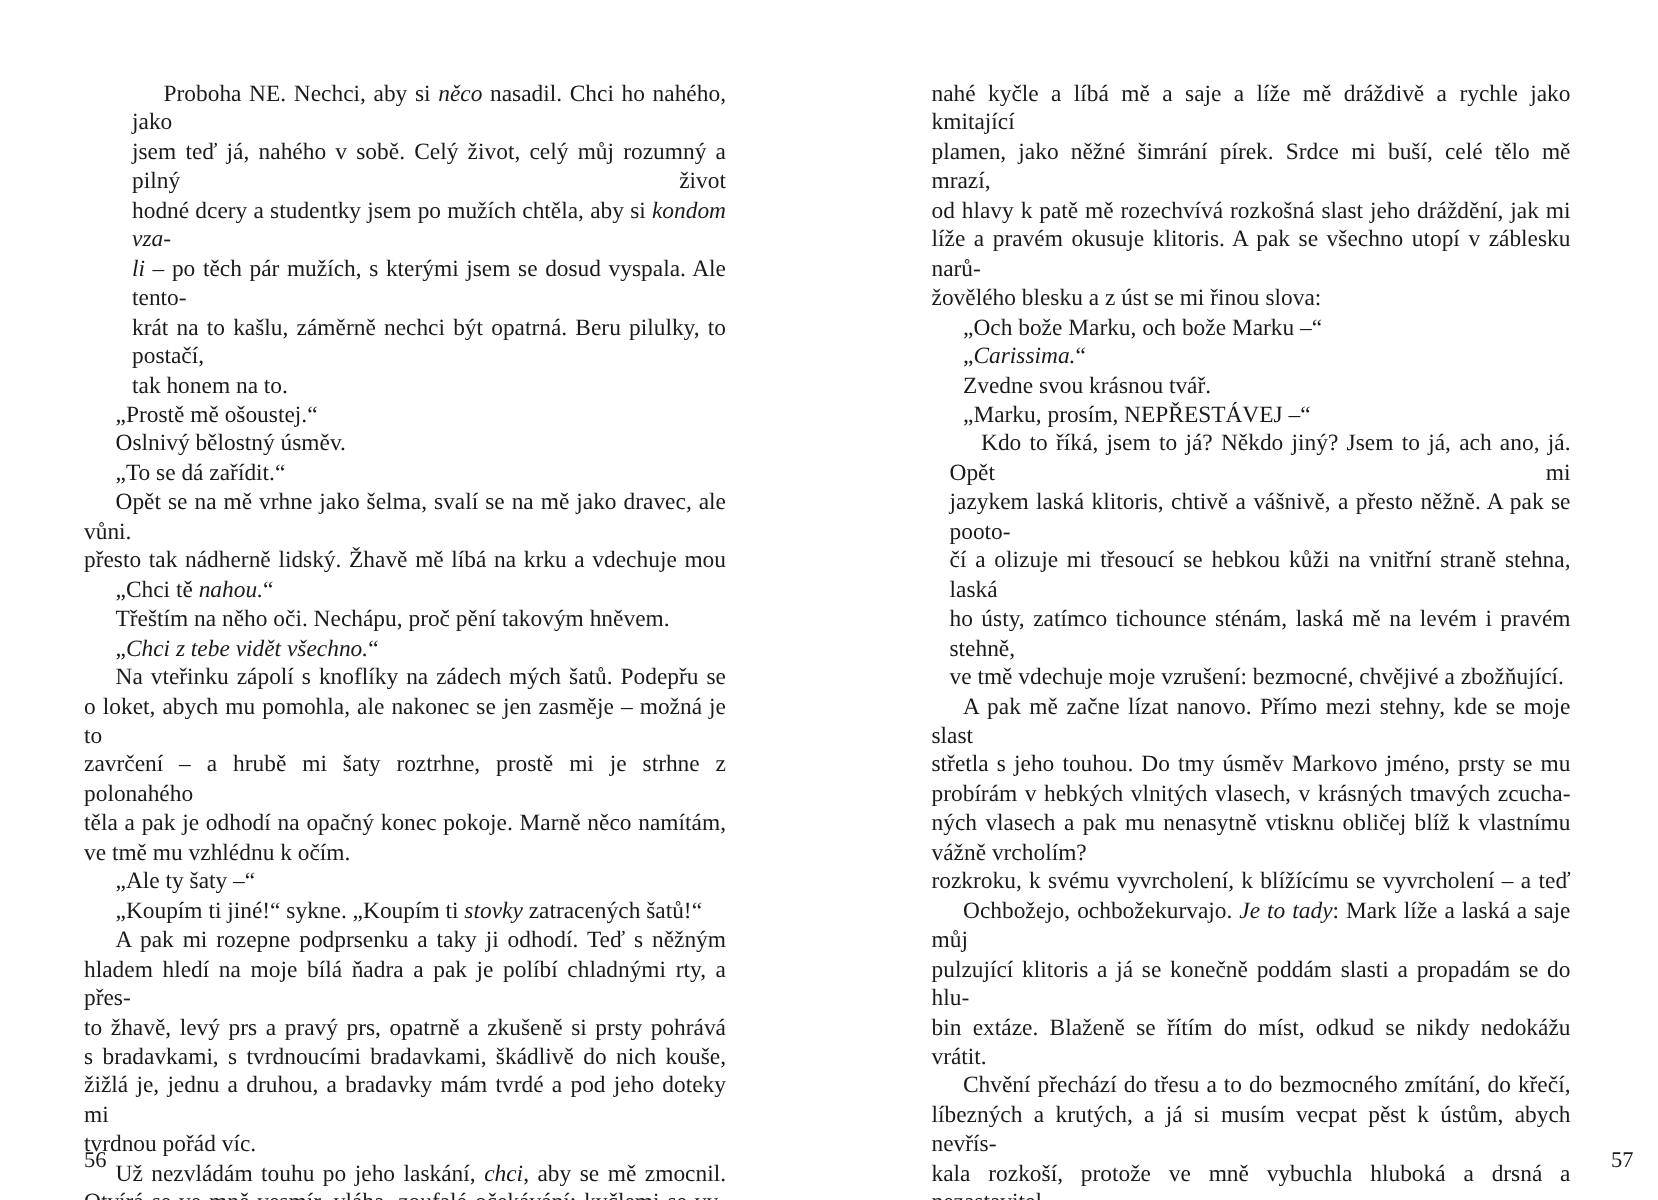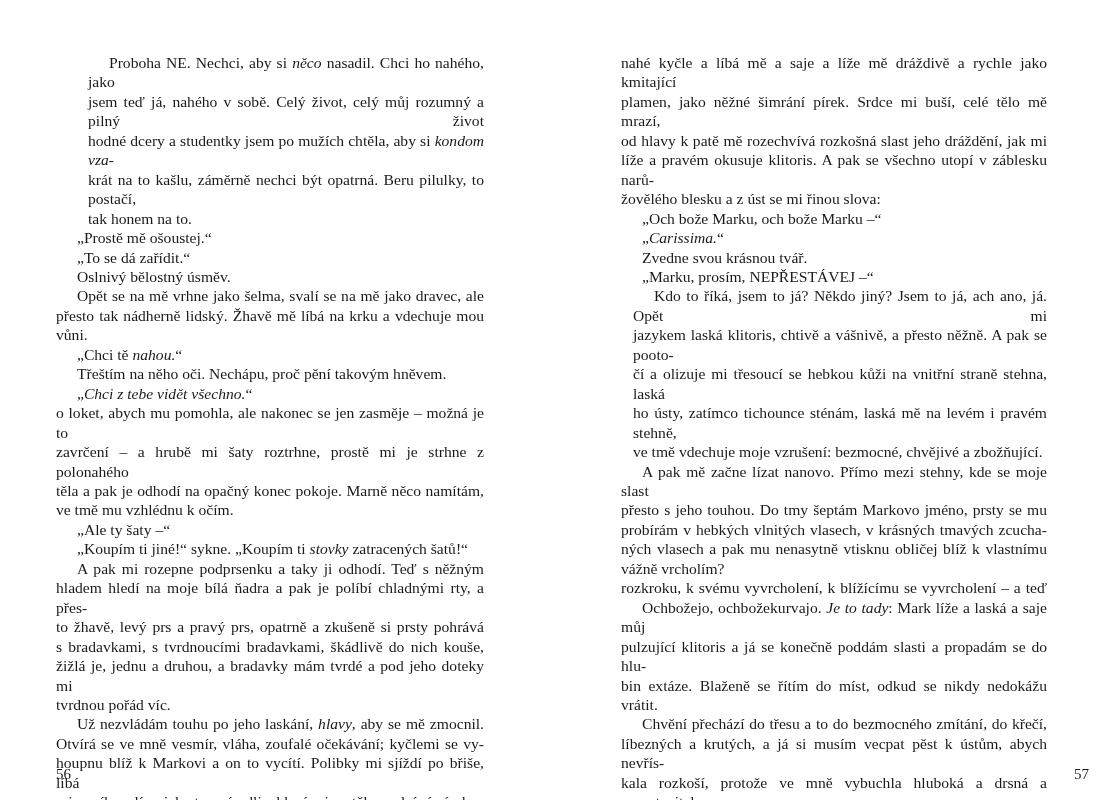--- a/index.html
+++ b/index.html
@@ -17,68 +17,70 @@
   #folio-right{left:1030px;margin-left:44px;}
 </style>
 </head>
 <body>
 
 <div id="left" class="page">
     <p style="text-indent: 0px; margin-left: 32px;">
       <span class="line" style="text-indent: 21px;">Proboha NE. Nechci, aby si <i>něco</i> nasadil. Chci ho nahého, jako</span>
       <span class="line">jsem teď já, nahého v sobě. Celý život, celý můj rozumný a pilný život</span>
       <span class="line">hodné dcery a studentky jsem po mužích chtěla, aby si <i>kondom vza-</i></span>
+      <span class="line"><i>li</i> – po těch pár mužích, s kterými jsem se dosud vyspala. Ale tento-</span>
       <span class="line">krát na to kašlu, záměrně nechci být opatrná. Beru pilulky, to postačí,</span>
       <span class="line end">tak honem na to.</span>
     </p>
     <p style="text-indent: 0px;">
       <span class="line end" style="text-indent: 21px;">„Prostě mě ošoustej.“</span>
     </p>
     <p style="text-indent: 0px;">
+      <span class="line end" style="text-indent: 21px;">Oslnivý bělostný úsměv.</span>
+    </p>
+    <p style="text-indent: 0px;">
       <span class="line end" style="text-indent: 21px;">„To se dá zařídit.“</span>
     </p>
     <p style="text-indent: 0px;">
-      <span class="line end" style="text-indent: 21px;">Oslnivý bělostný úsměv.</span>
-    </p>
-    <p style="text-indent: 0px;">
       <span class="line" style="text-indent: 21px;">Opět se na mě vrhne jako šelma, svalí se na mě jako dravec, ale</span>
+      <span class="line end">vůni.</span>
       <span class="line">přesto tak nádherně lidský. Žhavě mě líbá na krku a vdechuje mou</span>
-      <span class="line end">vůni.</span>
     </p>
     <p style="text-indent: 0px;">
       <span class="line end" style="text-indent: 21px;">„Chci tě <i>nahou.</i>“</span>
     </p>
     <p style="text-indent: 0px;">
       <span class="line end" style="text-indent: 21px;">Třeštím na něho oči. Nechápu, proč pění takovým hněvem.</span>
     </p>
     <p style="text-indent: 0px;">
       <span class="line end" style="text-indent: 21px;">„<i>Chci z tebe vidět všechno.</i>“</span>
     </p>
     <p style="text-indent: 0px;">
+      <span class="line" style="text-indent: 21px;">Na vteřinku zápolí s knoflíky na zádech mých šatů. Podepřu se</span>
       <span class="line">o loket, abych mu pomohla, ale nakonec se jen zasměje – možná je to</span>
       <span class="line">zavrčení – a hrubě mi šaty roztrhne, prostě mi je strhne z polonahého</span>
       <span class="line">těla a pak je odhodí na opačný konec pokoje. Marně něco namítám,</span>
       <span class="line end">ve tmě mu vzhlédnu k očím.</span>
     </p>
     <p style="text-indent: 0px;">
       <span class="line end" style="text-indent: 21px;">„Ale ty šaty –“</span>
     </p>
     <p style="text-indent: 0px;">
       <span class="line end" style="text-indent: 21px;">„Koupím ti jiné!“ sykne. „Koupím ti <i>stovky</i> zatracených šatů!“</span>
     </p>
     <p style="text-indent: 0px;">
       <span class="line" style="text-indent: 21px;">A pak mi rozepne podprsenku a taky ji odhodí. Teď s něžným</span>
       <span class="line">hladem hledí na moje bílá ňadra a pak je políbí chladnými rty, a přes-</span>
       <span class="line">to žhavě, levý prs a pravý prs, opatrně a zkušeně si prsty pohrává</span>
       <span class="line">s bradavkami, s tvrdnoucími bradavkami, škádlivě do nich kouše,</span>
       <span class="line">žižlá je, jednu a druhou, a bradavky mám tvrdé a pod jeho doteky mi</span>
       <span class="line end">tvrdnou pořád víc.</span>
     </p>
     <p style="text-indent: 0px;">
-      <span class="line" style="text-indent: 21px;">Už nezvládám touhu po jeho laskání, <i>hlavy</i>, aby se mě zmocnil.</span>
+      <span class="line" style="text-indent: 21px;">Už nezvládám touhu po jeho laskání, <i>chci</i>, aby se mě zmocnil.</span>
       <span class="line">Otvírá se ve mně vesmír, vláha, zoufalé očekávání; kyčlemi se vy-</span>
       <span class="line">houpnu blíž k Markovi a on to vycítí. Polibky mi sjíždí po břiše, líbá</span>
       <span class="line end">mi pupík, valí se jako temný odliv, klesá mi po těle a odsává písek.</span>
     </p>
   </div>
 <div id="folio-left" class="folio">56</div>
 
 <div id="right" class="page">
     <p style="text-indent: 0px;">
       <span class="line">nahé kyčle a líbá mě a saje a líže mě dráždivě a rychle jako kmitající</span>
@@ -101,21 +103,21 @@
     </p>
     <p style="text-indent: 0px; margin-left: 12px;">
       <span class="line" style="text-indent: 21px;">Kdo to říká, jsem to já? Někdo jiný? Jsem to já, ach ano, já. Opět mi</span>
       <span class="line">jazykem laská klitoris, chtivě a vášnivě, a přesto něžně. A pak se pooto-</span>
       <span class="line">čí a olizuje mi třesoucí se hebkou kůži na vnitřní straně stehna, laská</span>
       <span class="line">ho ústy, zatímco tichounce sténám, laská mě na levém i pravém stehně,</span>
       <span class="line end">ve tmě vdechuje moje vzrušení: bezmocné, chvějivé a zbožňující.</span>
     </p>
     <p style="text-indent: 0px;">
       <span class="line" style="text-indent: 21px;">A pak mě začne lízat nanovo. Přímo mezi stehny, kde se moje slast</span>
-      <span class="line">přesto s jeho touhou. Do tmy šeptám Markovo jméno, prsty se mu</span>
+      <span class="line">střetla s jeho touhou. Do tmy úsměv Markovo jméno, prsty se mu</span>
       <span class="line">probírám v hebkých vlnitých vlasech, v krásných tmavých zcucha-</span>
       <span class="line">ných vlasech a pak mu nenasytně vtisknu obličej blíž k vlastnímu</span>
       <span class="line end">vážně vrcholím?</span>
       <span class="line">rozkroku, k svému vyvrcholení, k blížícímu se vyvrcholení – a teď</span>
     </p>
     <p style="text-indent: 0px;">
       <span class="line" style="text-indent: 21px;">Ochbožejo, ochbožekurvajo. <i>Je to tady</i>: Mark líže a laská a saje můj</span>
       <span class="line">pulzující klitoris a já se konečně poddám slasti a propadám se do hlu-</span>
       <span class="line end">bin extáze. Blaženě se řítím do míst, odkud se nikdy nedokážu vrátit.</span>
     </p>

